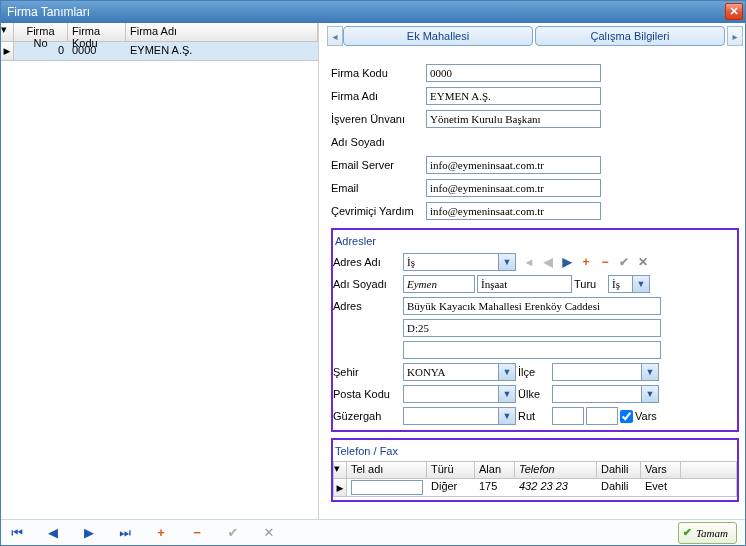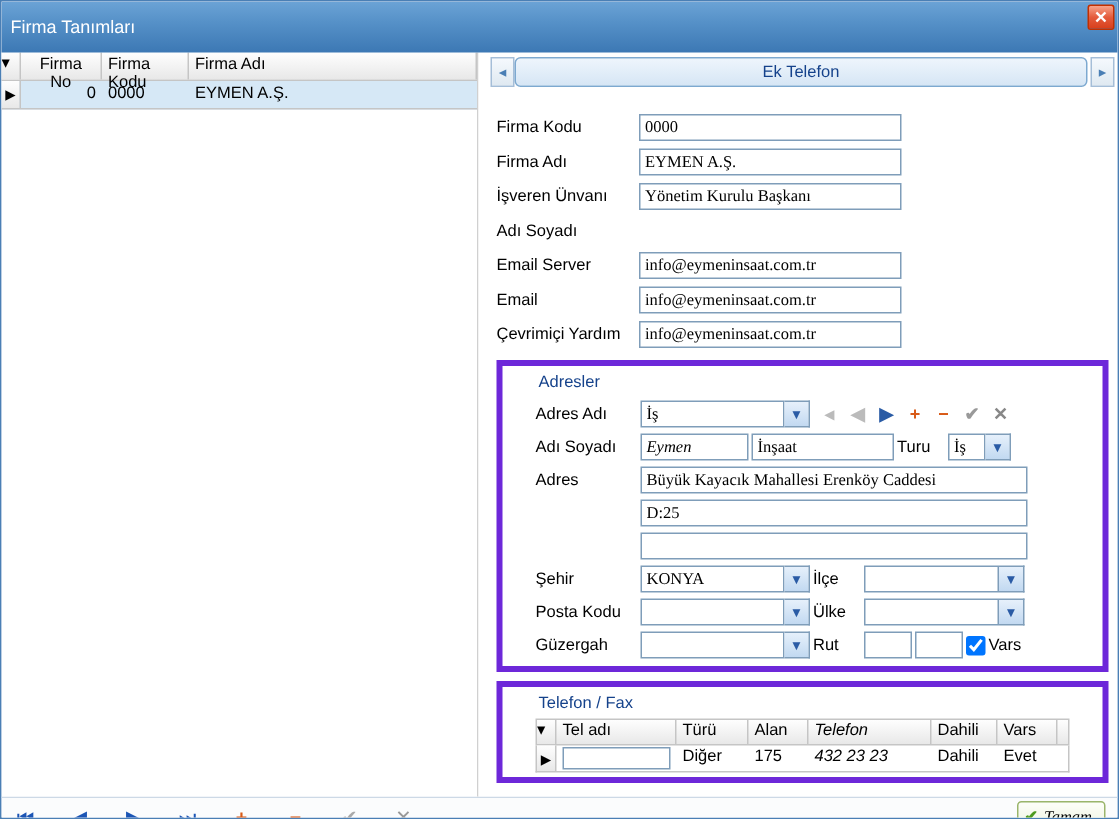--- a/index.html
+++ b/index.html
@@ -6,21 +6,21 @@
 body {
   font-family: Tahoma, Arial, sans-serif;
   font-size: 11px;
   background: #fff;
   width: 746px;
   height: 546px;
   overflow: hidden;
   border: 1px solid #4a7fb5;
 }
 .titlebar {
-  height: 34px;
+  height: 22px;
   background: linear-gradient(to bottom, #6ba3d6 0%, #5691c8 40%, #3c78b4 100%);
   color: #fff;
   display: flex;
   align-items: center;
   padding-left: 6px;
   font-size: 12px;
   position: relative;
 }
 .titlebar .close {
   position: absolute;
@@ -144,23 +144,23 @@
 }
 .form-row input[type=text] {
   width: 175px;
   height: 18px;
   border: 1px solid #7f9db9;
   padding: 1px 3px;
   font-family: Tahoma;
   font-size: 11px;
 }
 .fieldset {
-  border: 4px solid #6d28d9;
+  border: 2px solid #6d28d9;
   margin-top: 6px;
-  padding: 3px 22px;
+  padding: 3px 0;
 }
 .fieldset .legend {
   color: #15428b;
   font-size: 11px;
   padding: 2px 2px 4px 2px;
 }
 .addr-row {
   display: flex;
   align-items: center;
   height: 22px;
@@ -322,21 +322,22 @@
         <div class="cell cell-no">0</div>
         <div class="cell cell-kodu">0000</div>
         <div class="cell cell-adi">EYMEN A.Ş.</div>
       </div>
     </div>
   </div>
 
   <div class="right-panel">
     <div class="tabs-row">
       <div class="tab-scroll">◂</div>
-      <div class="tab">Ek Telefon</div>
+      <div class="tab">Ek Mahallesi</div>
+      <div class="tab">Çalışma Bilgileri</div>
       <div class="tab-scroll">▸</div>
     </div>
 
     <div class="form-area">
       <div class="form-row">
         <label>Firma Kodu</label>
         <input type="text" value="0000" style="">
       </div>
       <div class="form-row">
         <label>Firma Adı</label>

